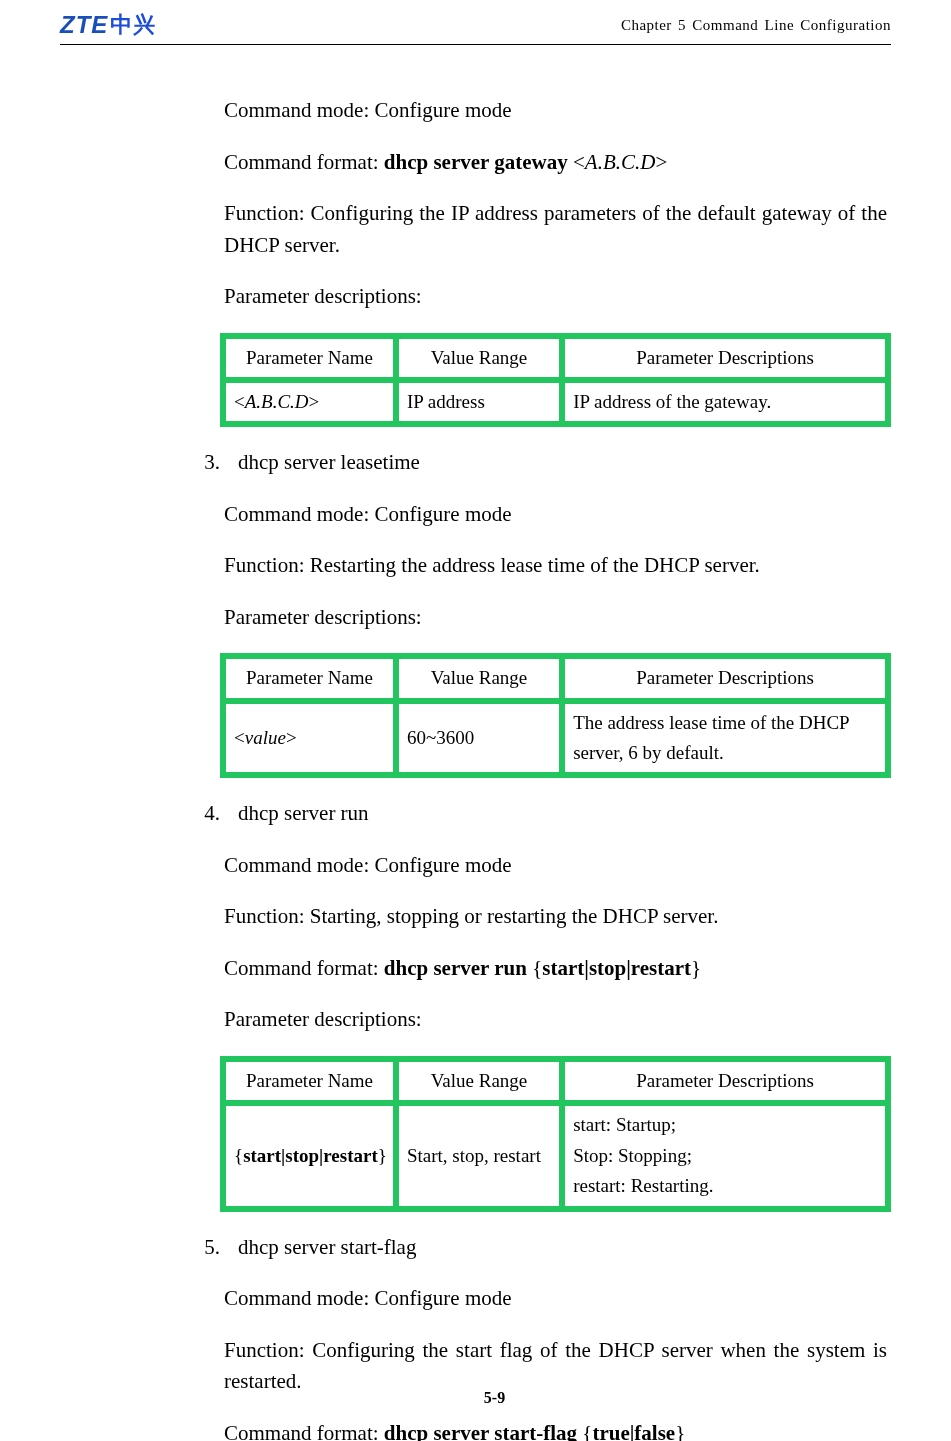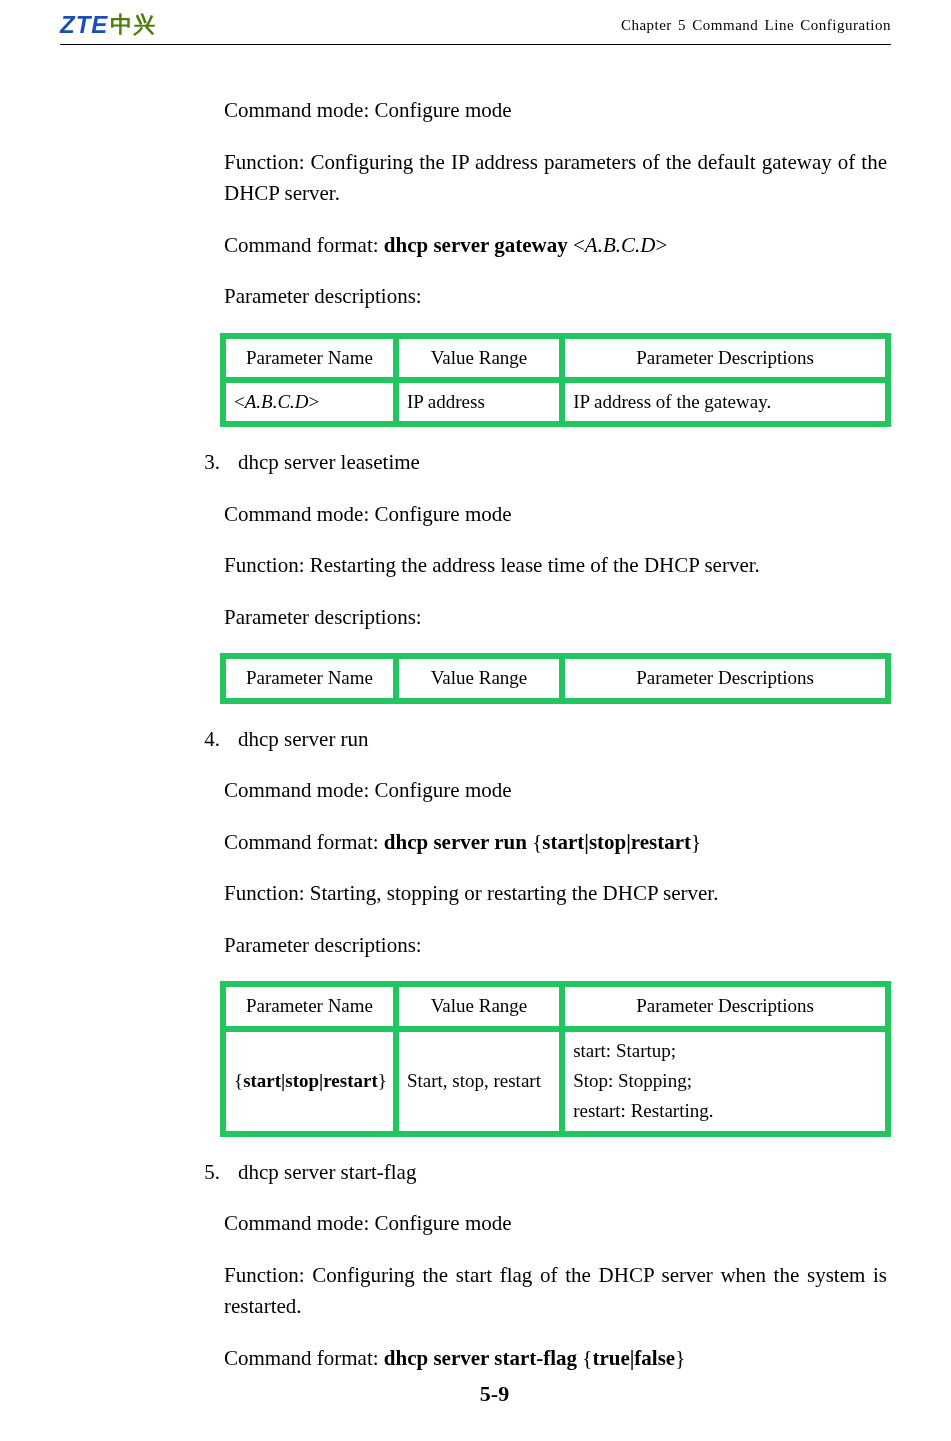--- a/index.html
+++ b/index.html
@@ -30,21 +30,21 @@
     font-size: 24px;
     letter-spacing: 1px;
     display: flex;
     align-items: center;
     font-family: Arial, sans-serif;
   }
   .logo .zte {
     color: #1a4eb8;
   }
   .logo .cn {
-    color: #4d7c0f;
+    color: #1d4ed8;
     font-style: normal;
     font-size: 22px;
     font-weight: bold;
     margin-left: 2px;
   }
   .chapter-title {
     font-size: 15px;
     letter-spacing: 0.5px;
     word-spacing: 2px;
   }
@@ -92,21 +92,21 @@
   table.param col.c2 { width: 25%; }
   table.param col.c3 { width: 49%; }
   .italic { font-style: italic; }
   .bold { font-weight: bold; }
   .footer {
     position: absolute;
     bottom: 34px;
     left: 0;
     right: 0;
     text-align: center;
-    font-size: 22px;
+    font-size: 16px;
     font-weight: bold;
     margin-left: 38px;
   }
   .just {
     text-align: justify;
     text-justify: inter-word;
   }
 </style>
 </head>
 <body>
@@ -119,25 +119,25 @@
       <span class="cn">中兴</span>
     </div>
     <div class="chapter-title">Chapter 5 Command Line Configuration</div>
   </div>
 
   <div class="content">
 
     <div class="para">
       <span>Command mode: </span><span>Configure mode</span>
     </div>
+    <div class="para">
+      <span>Command format: </span><span class="bold">dhcp server gateway </span><span>&lt;</span><span class="italic">A.B.C.D</span><span>&gt;</span>
+    </div>
     <div class="para just">
       <span>Function: </span><span>Configuring the IP address parameters of the default gateway of the DHCP server.</span>
-    </div>
-    <div class="para">
-      <span>Command format: </span><span class="bold">dhcp server gateway </span><span>&lt;</span><span class="italic">A.B.C.D</span><span>&gt;</span>
     </div>
     <div class="para">Parameter descriptions:</div>
 
     <table class="param">
       <colgroup>
           <col class="c1">
           <col class="c2">
           <col class="c3">
         </colgroup>
       <tbody>
@@ -171,35 +171,40 @@
           <col class="c1">
           <col class="c2">
           <col class="c3">
         </colgroup>
       <tbody>
           <tr>
         <th>Parameter Name</th>
         <th>Value Range</th>
         <th>Parameter Descriptions</th>
       </tr>
+      <tr>
+        <td><span>&lt;</span><span class="italic">value</span><span>&gt;</span></td>
+        <td>60~3600</td>
+        <td class="just">The address lease time of the DHCP server, 6 by default.</td>
+      </tr>
     </tbody>
       </table>
 
     <div class="list-item">
       <div class="list-num">4.</div>
       <div class="list-text">dhcp server run</div>
     </div>
     <div class="para">
       <span>Command mode: </span><span>Configure mode</span>
     </div>
     <div class="para">
+      <span>Function: </span><span>Starting, stopping or restarting the DHCP server.</span>
+    </div>
+    <div class="para">
       <span>Command format: </span><span class="bold">dhcp server run </span><span>{</span><span class="bold">start|stop|restart</span><span>}</span>
-    </div>
-    <div class="para">
-      <span>Function: </span><span>Starting, stopping or restarting the DHCP server.</span>
     </div>
     <div class="para">Parameter descriptions:</div>
 
     <table class="param">
       <colgroup>
           <col class="c1">
           <col class="c2">
           <col class="c3">
         </colgroup>
       <tbody>

